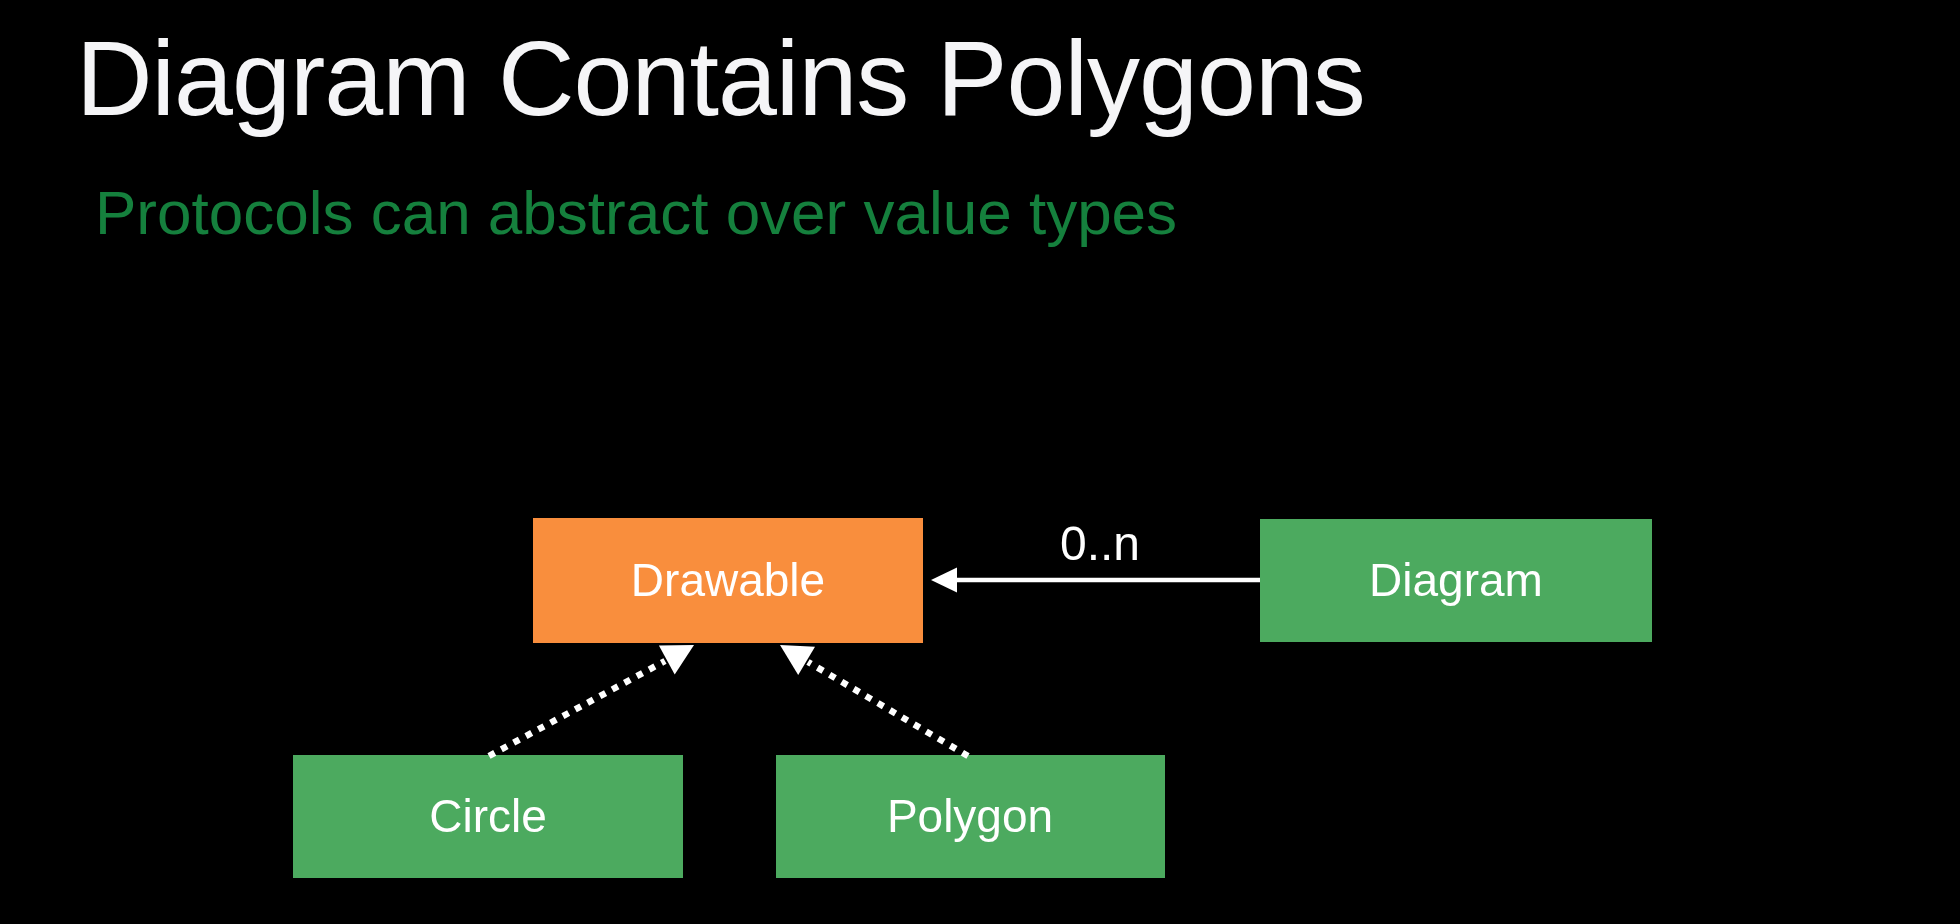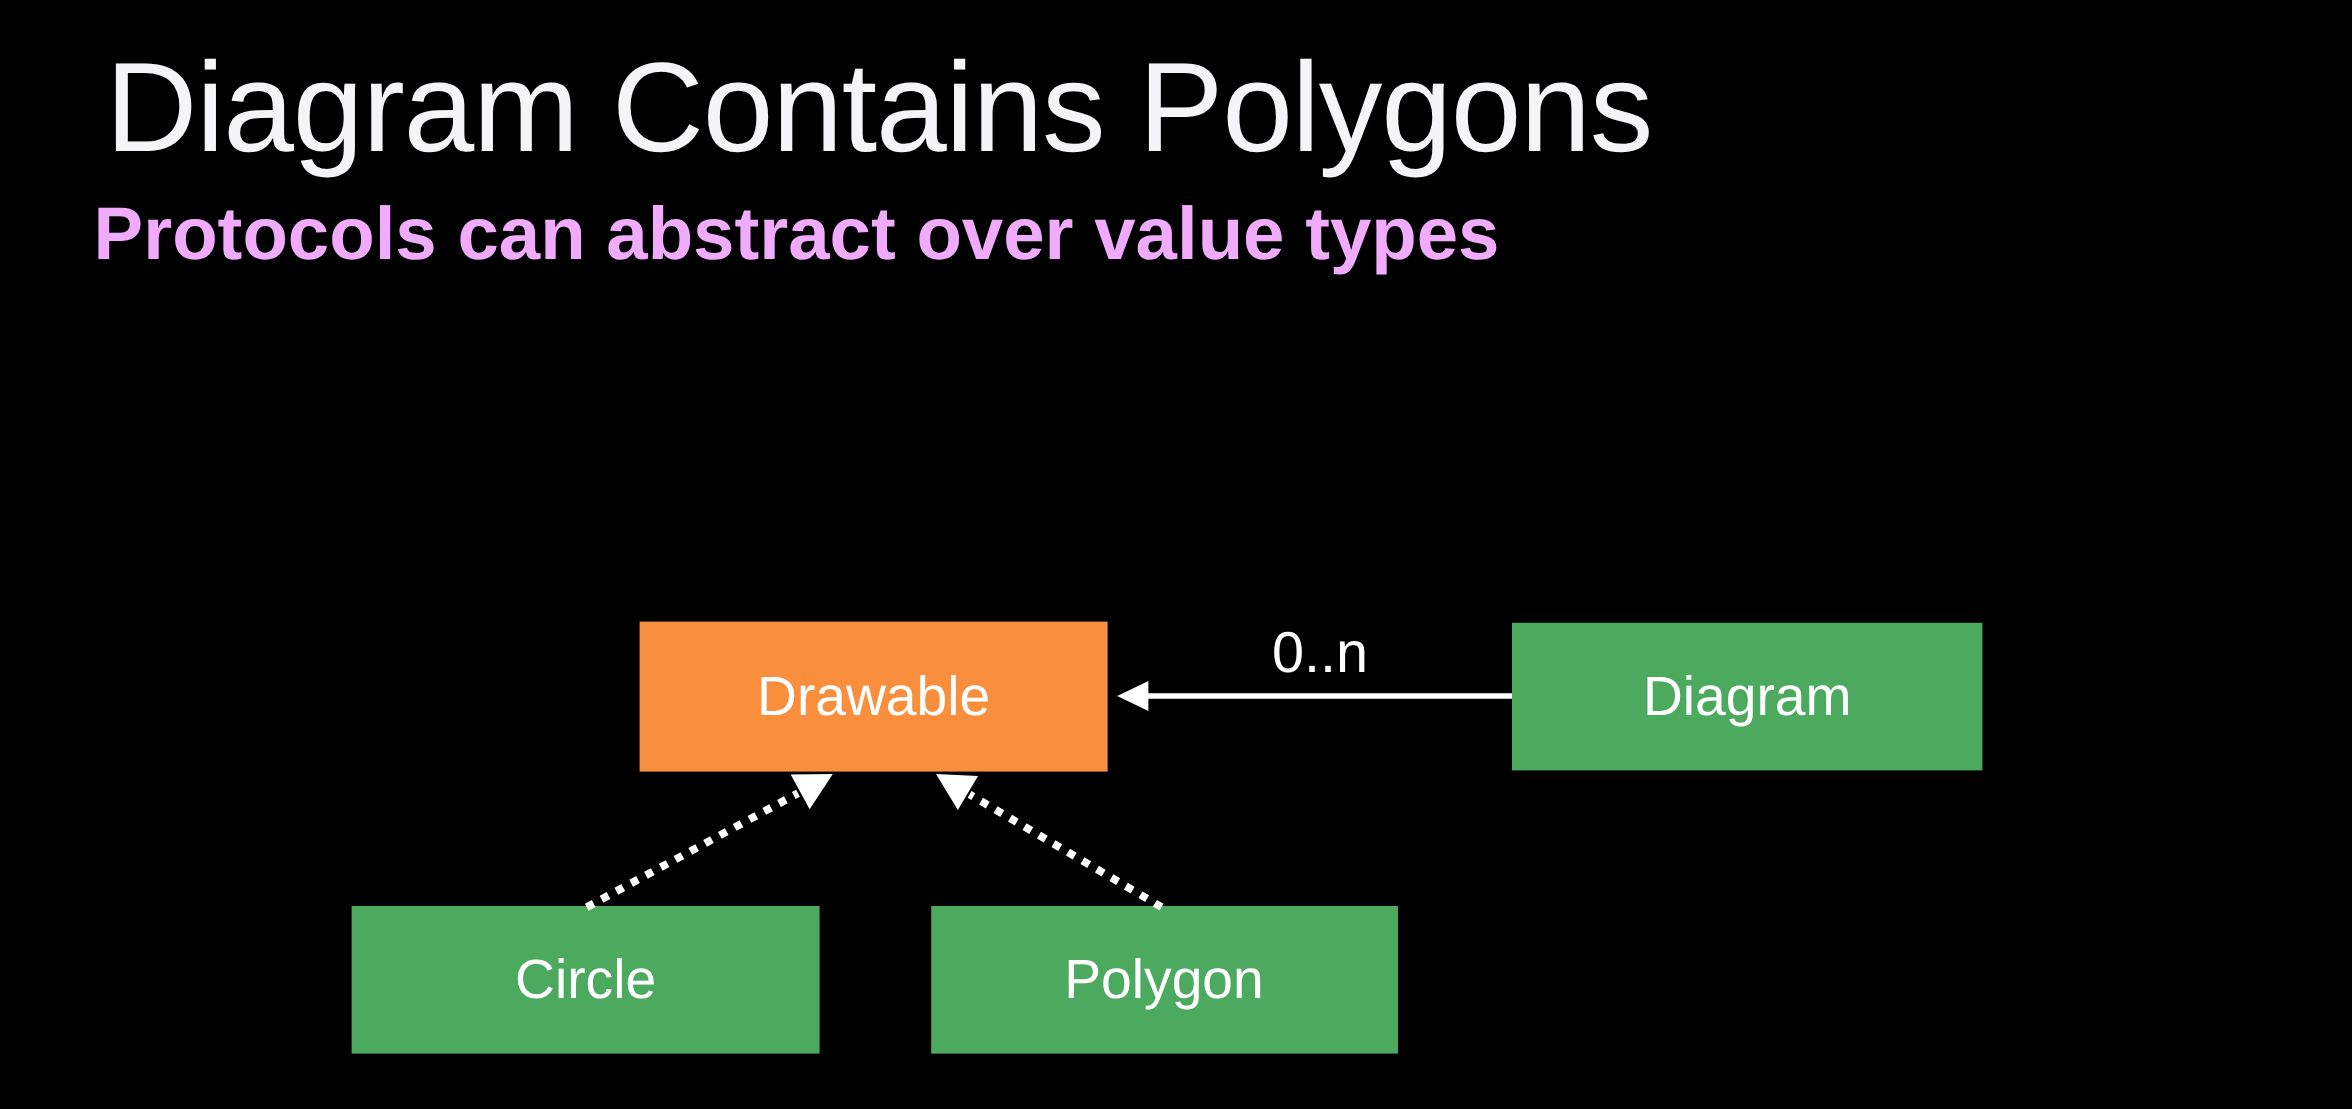--- a/index.html
+++ b/index.html
@@ -14,36 +14,36 @@
   .slide {
     position: relative;
     width: 1960px;
     height: 924px;
     background: #000000;
   }
   .slide-title {
     position: absolute;
     left: 76px;
     top: 18px;
-    margin: 12px;
+    margin: 0;
     font-size: 106px;
     font-weight: 300;
     letter-spacing: -1px;
     line-height: 1.15;
     color: #f5f5f7;
   }
   .slide-subtitle {
     position: absolute;
     left: 78px;
     top: 160px;
-    margin: 0;
+    margin: 17px;
     font-size: 62px;
-    font-weight: 700;
+    font-weight: 400;
     line-height: 1.15;
-    color: #f0abfc;
+    color: #15803d;
   }
   .diagram-svg {
     position: absolute;
     left: 0;
     top: 0;
     width: 1960px;
     height: 924px;
   }
   .node-label {
     fill: #ffffff;

